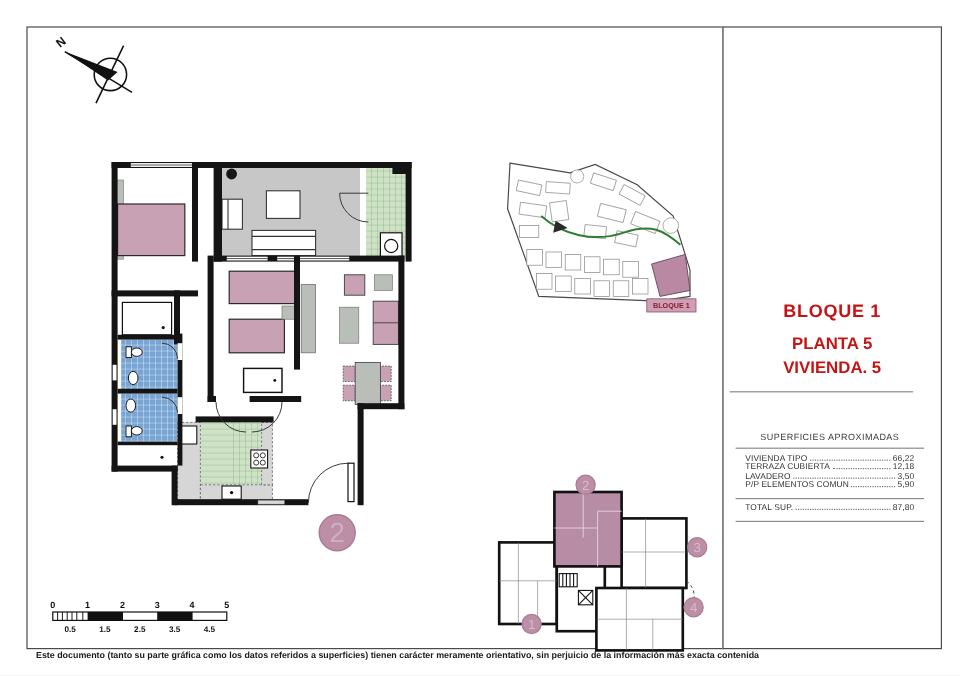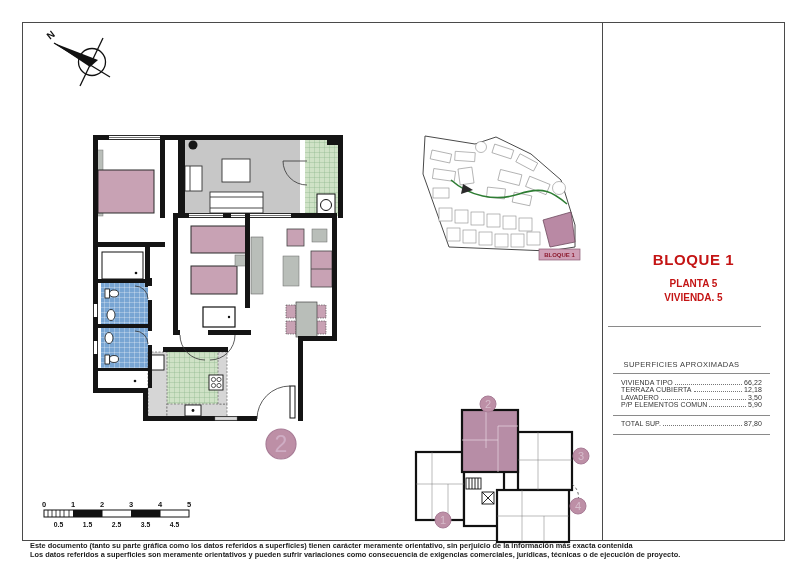--- a/index.html
+++ b/index.html
@@ -4,27 +4,27 @@
 <style>
   html,body{margin:0;padding:0;background:#e8e8e8;}
   .sheet{position:relative;width:800px;height:563px;background:#ffffff;overflow:hidden;
          font-family:"Liberation Sans",sans-serif;}
   .frame{position:absolute;border:1px solid #4a4a4a;background:#fff;}
   #main-frame{left:22px;top:22px;width:579px;height:517px;}
   #right-panel{left:602px;top:22px;width:181px;height:517px;}
   
   .titleblock{position:absolute;top:228px;left:0;width:100%;text-align:center;}
   .titleblock .bloque{font-size:15px;font-weight:bold;color:#c41414;letter-spacing:.6px;}
-  .titleblock .sub{font-size:10px;font-weight:bold;color:#c41414;line-height:1.4;margin-top:9px;}
+  .titleblock .sub{font-size:14px;font-weight:bold;color:#c41414;line-height:1.4;margin-top:9px;}
   .pdiv{position:absolute;height:0;border-top:1px solid #8a8a8a;}
   #pdiv1{top:303px;left:5px;width:153px;}
   #pdiv2{top:350px;left:10px;width:157px;}
   #pdiv3{top:392px;left:10px;width:157px;}
   #pdiv4{top:411px;left:10px;width:157px;}
-  .tablehead{position:absolute;top:337px;left:0;width:157px;text-align:center;
+  .tablehead{position:absolute;top:337px;left:10px;width:157px;text-align:center;
              font-size:7.5px;color:#3a3a3a;letter-spacing:.4px;}
   .srows{position:absolute;top:356px;left:18px;width:141px;}
   .srow{display:flex;align-items:baseline;font-size:7px;color:#333;height:7.3px;letter-spacing:.1px;}
   .srow .lead{flex:1;border-bottom:1px dotted #777;margin:0 2px 1.5px 2px;min-width:6px;}
   .totalrow{position:absolute;top:397px;left:18px;width:141px;}
   
   .disclaimer{position:absolute;left:30px;top:541px;width:750px;font-size:7.4px;
               font-weight:bold;color:#1b1b1b;line-height:1.25;}
   svg text{font-family:"Liberation Sans",sans-serif;}
 </style>
@@ -347,16 +347,15 @@
       <text x="22.5" y="30">0.5</text>
       <text x="51.5" y="30">1.5</text>
       <text x="80.5" y="30">2.5</text>
       <text x="109.5" y="30">3.5</text>
       <text x="138.5" y="30">4.5</text>
     </g>
   </svg>
 
   <div class="disclaimer">
     <div>Este documento (tanto su parte gráfica como los datos referidos a superficies) tienen carácter meramente orientativo, sin perjuicio de la información más exacta contenida</div>
-    <div>Los datos referidos a superficies son meramente orientativos y pueden sufrir variaciones como consecuencia de exigencias comerciales, jurídicas, técnicas o de ejecución de proyecto.</div>
   </div>
 
 </div>
 
 </body></html>

